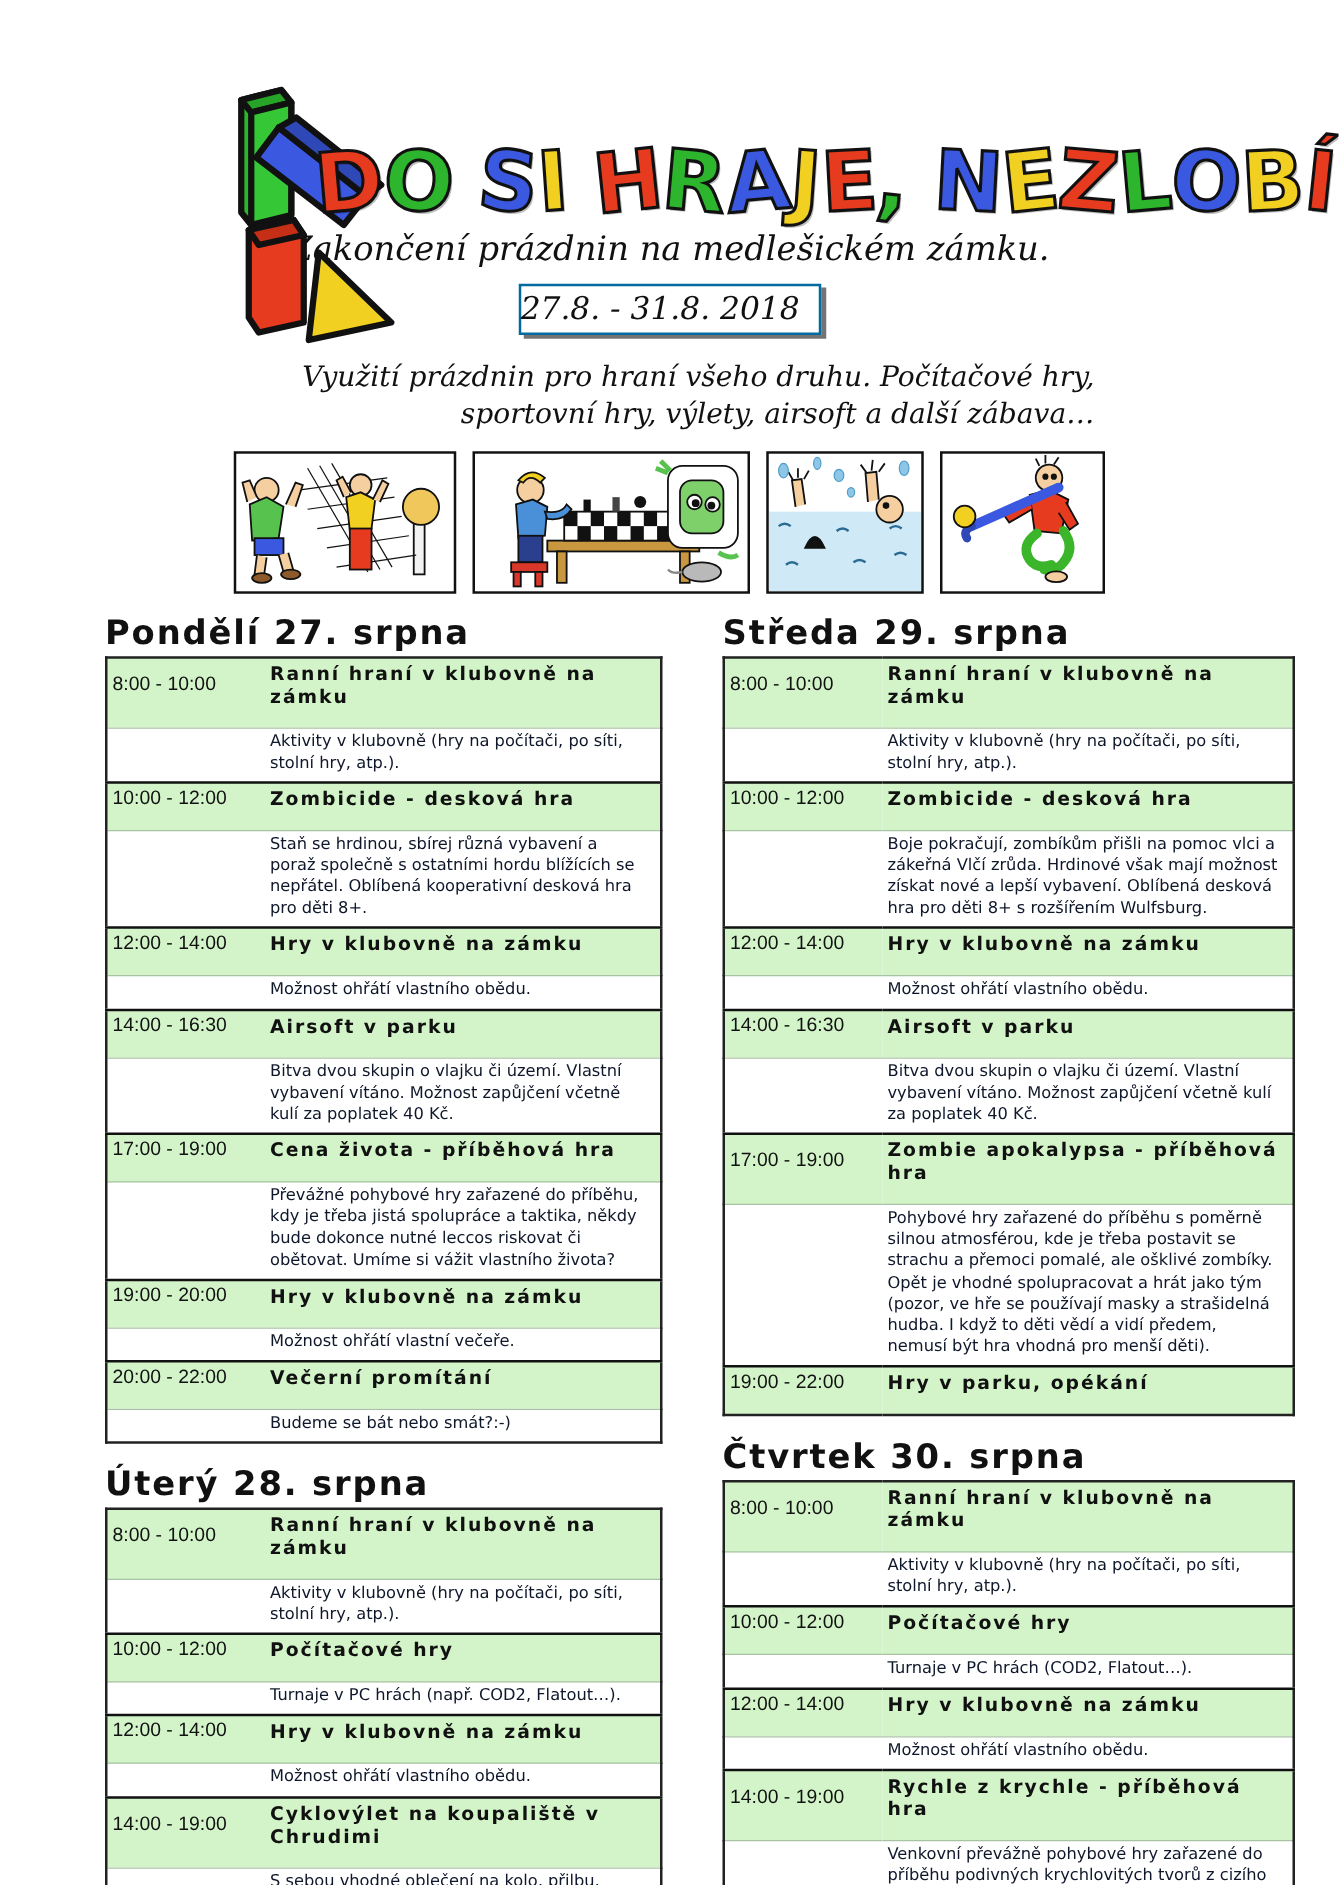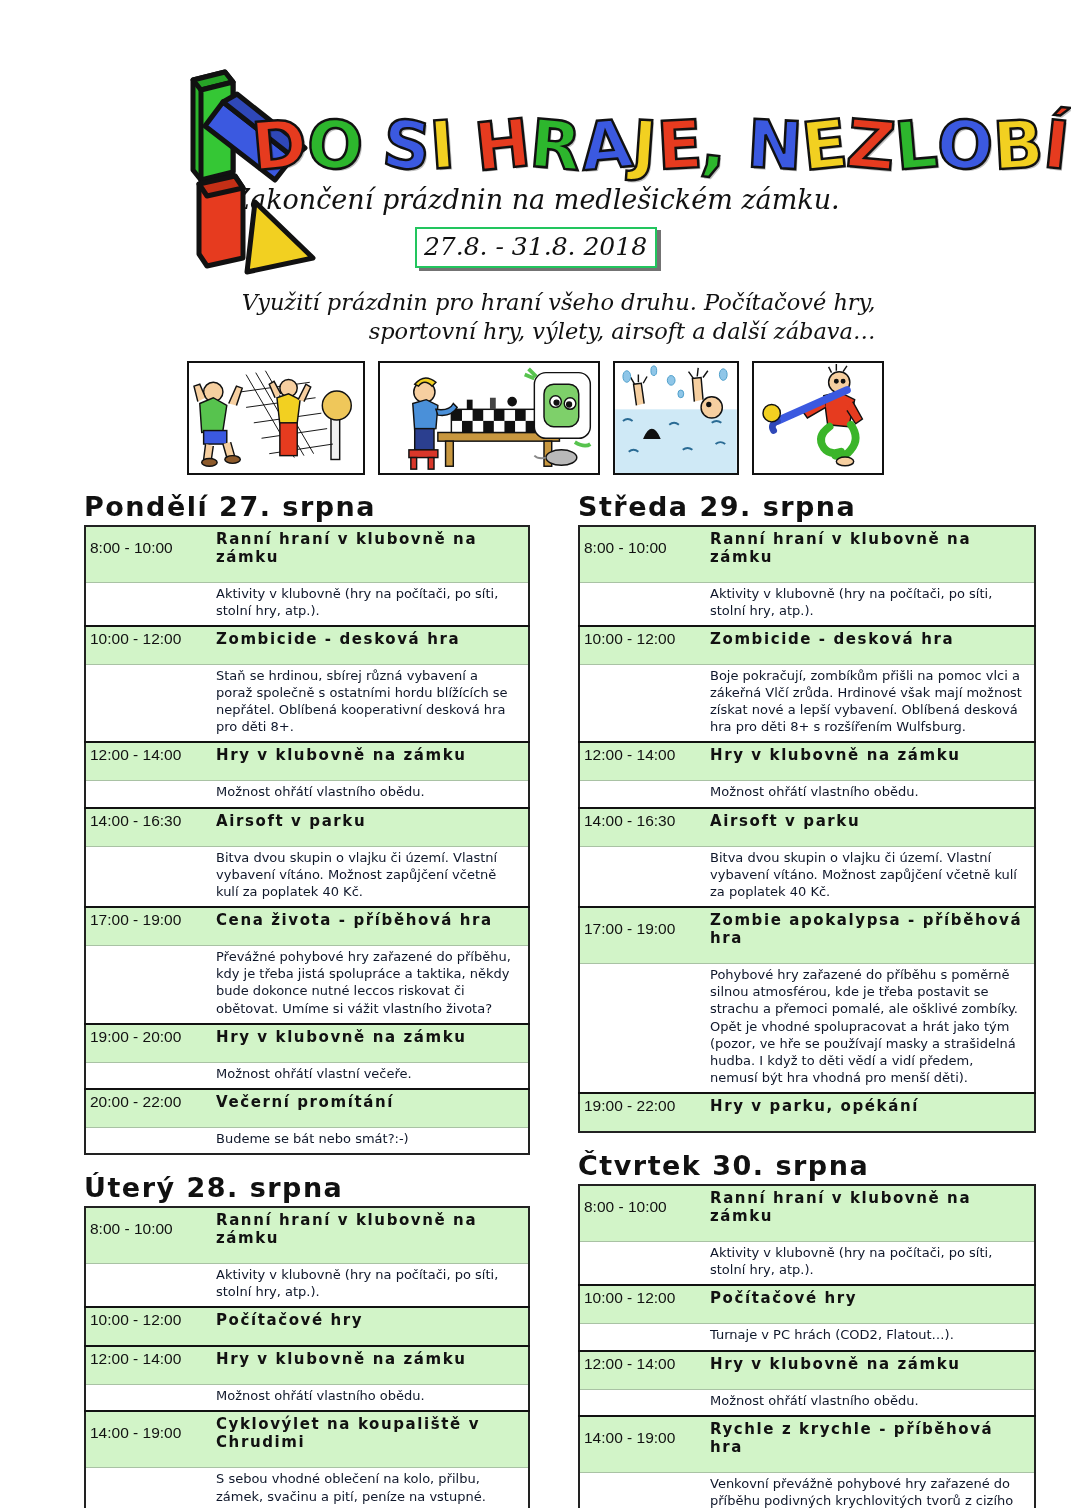--- a/index.html
+++ b/index.html
@@ -8,23 +8,23 @@
 
   
   header{position:relative;padding-top:58px;}
   .blocks-logo{position:absolute;left:163px;top:62px;}
   .title-row{margin:0 40px 0 252px;height:120px;display:flex;align-items:flex-end;}
   .title-row span{display:inline-block;font-weight:bold;font-size:66px;line-height:.95;
       -webkit-text-stroke:2.5px #111;text-shadow:2px 2px 0 rgba(0,0,0,.25);}
   .title-row span.sp{width:20px;-webkit-text-stroke:0;}
   .subtitle{text-align:center;font-family:"DejaVu Serif",serif;font-style:italic;
       font-size:27px;margin-top:6px;}
-  .date-box{width:238px;margin:12px auto 0;border:2px solid #22c55e;background:#fff;
+  .date-box{width:238px;margin:12px auto 0;border:2px solid #0369a1;background:#fff;
       box-shadow:4px 3px 0 rgba(0,0,0,.55), inset 0 0 0 2px #fff;
-      text-align:center;font-family:"DejaVu Serif",serif;font-style:italic;font-size:25px;
+      text-align:left;font-family:"DejaVu Serif",serif;font-style:italic;font-size:25px;
       padding:3px 0 5px;position:relative;}
   .intro{text-align:right;font-family:"DejaVu Serif",serif;font-style:italic;
       font-size:22.5px;width:680px;margin:20px auto 0;line-height:1.3;}
 
   
   .cartoons{display:flex;gap:13px;margin:14px 0 0 187px;height:114px;}
   .cartoon{border:2.5px solid #111;background:#fff;box-sizing:border-box;}
 
   
   .columns{display:flex;gap:48px;padding:10px 36px 0 84px;align-items:flex-start;}
@@ -294,20 +294,24 @@
                 <td class="etitle">Ranní hraní v klubovně na zámku</td>
               </tr>
               <tr class="ev-desc">
                 <td></td>
                 <td class="desc">Aktivity v klubovně (hry na počítači, po síti, stolní hry, atp.).</td>
               </tr>
               <tr class="ev-head">
                 <td class="time">10:00 - 12:00</td>
                 <td class="etitle">Počítačové hry</td>
               </tr>
+              <tr class="ev-desc">
+                <td></td>
+                <td class="desc">Turnaje v PC hrách (např. COD2, Flatout…).</td>
+              </tr>
               <tr class="ev-head">
                 <td class="time">12:00 - 14:00</td>
                 <td class="etitle">Hry v klubovně na zámku</td>
               </tr>
               <tr class="ev-desc">
                 <td></td>
                 <td class="desc">Možnost ohřátí vlastního obědu.</td>
               </tr>
               <tr class="ev-head">
                 <td class="time">14:00 - 19:00</td>

